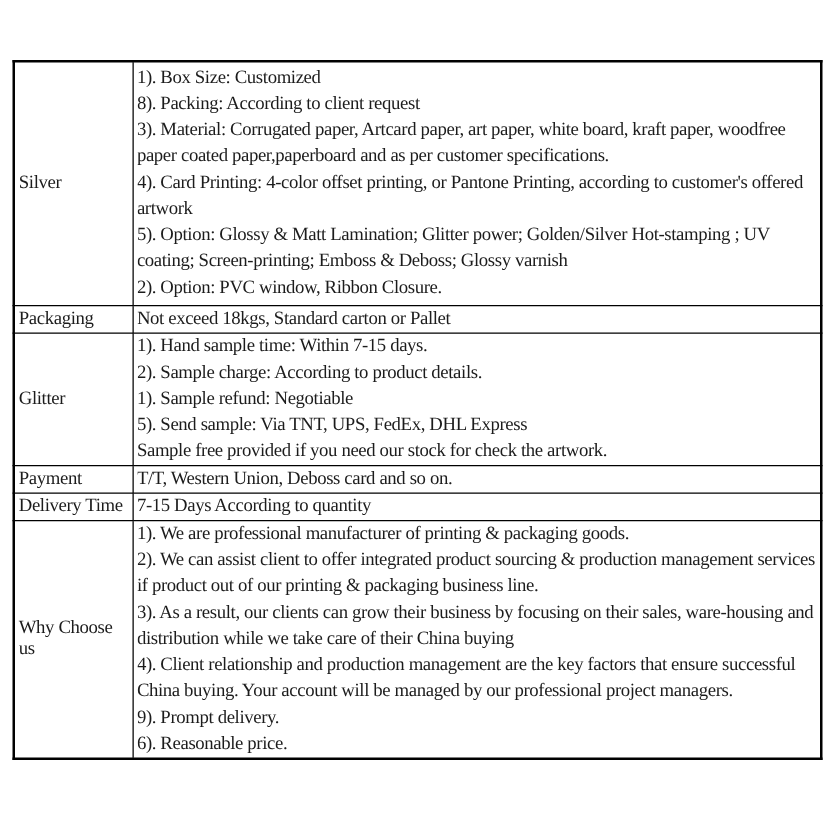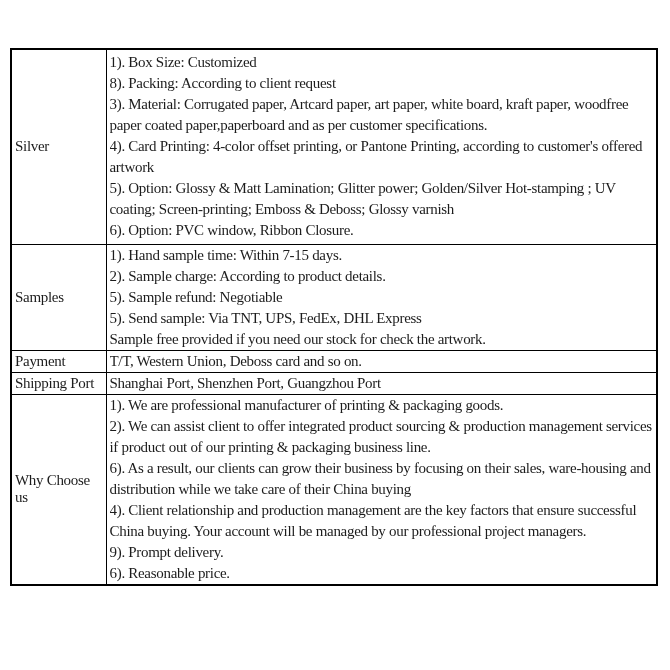--- a/index.html
+++ b/index.html
@@ -59,52 +59,58 @@
       <td class="label-cell">Silver</td>
       <td class="content-cell">
           <div class="line">1). Box Size: Customized</div>
           <div class="line">8). Packing: According to client request</div>
           <div class="line">3). Material: Corrugated paper, Artcard paper, art paper, white board, kraft paper, woodfree</div>
           <div class="line">paper coated paper,paperboard and as per customer specifications.</div>
           <div class="line">4). Card Printing: 4-color offset printing, or Pantone Printing, according to customer's offered</div>
           <div class="line">artwork</div>
           <div class="line">5). Option: Glossy &amp; Matt Lamination; Glitter power; Golden/Silver Hot-stamping ; UV</div>
           <div class="line">coating; Screen-printing; Emboss &amp; Deboss; Glossy varnish</div>
-          <div class="line">6). Option: PVC window, Ribbon Closure.</div>
+          <div class="line">2). Option: PVC window, Ribbon Closure.</div>
+        </td>
+    </tr>
+    <tr class="r-packaging">
+      <td class="label-cell">Packaging</td>
+      <td class="content-cell">
+          <div class="line">Not exceed 18kgs, Standard carton or Pallet</div>
         </td>
     </tr>
     <tr class="r-samples">
-      <td class="label-cell">Samples</td>
+      <td class="label-cell">Glitter</td>
       <td class="content-cell">
           <div class="line">1). Hand sample time: Within 7-15 days.</div>
           <div class="line">2). Sample charge: According to product details.</div>
-          <div class="line">5). Sample refund: Negotiable</div>
+          <div class="line">1). Sample refund: Negotiable</div>
           <div class="line">5). Send sample: Via TNT, UPS, FedEx, DHL Express</div>
           <div class="line">Sample free provided if you need our stock for check the artwork.</div>
         </td>
     </tr>
     <tr class="r-payment">
       <td class="label-cell">Payment</td>
       <td class="content-cell">
           <div class="line">T/T, Western Union, Deboss card and so on.</div>
         </td>
     </tr>
-    <tr class="r-shipping">
-      <td class="label-cell">Shipping Port</td>
+    <tr class="r-delivery">
+      <td class="label-cell">Delivery Time</td>
       <td class="content-cell">
-          <div class="line">Shanghai Port, Shenzhen Port, Guangzhou Port</div>
+          <div class="line">7-15 Days According to quantity</div>
         </td>
     </tr>
     <tr class="r-why">
       <td class="label-cell">Why Choose us</td>
       <td class="content-cell">
           <div class="line">1). We are professional manufacturer of printing &amp; packaging goods.</div>
           <div class="line">2). We can assist client to offer integrated product sourcing &amp; production management services</div>
           <div class="line">if product out of our printing &amp; packaging business line.</div>
-          <div class="line">6). As a result, our clients can grow their business by focusing on their sales, ware-housing and</div>
+          <div class="line">3). As a result, our clients can grow their business by focusing on their sales, ware-housing and</div>
           <div class="line">distribution while we take care of their China buying</div>
           <div class="line">4). Client relationship and production management are the key factors that ensure successful</div>
           <div class="line">China buying. Your account will be managed by our professional project managers.</div>
           <div class="line">9). Prompt delivery.</div>
           <div class="line">6). Reasonable price.</div>
         </td>
     </tr>
   </tbody>
 </table>
 

